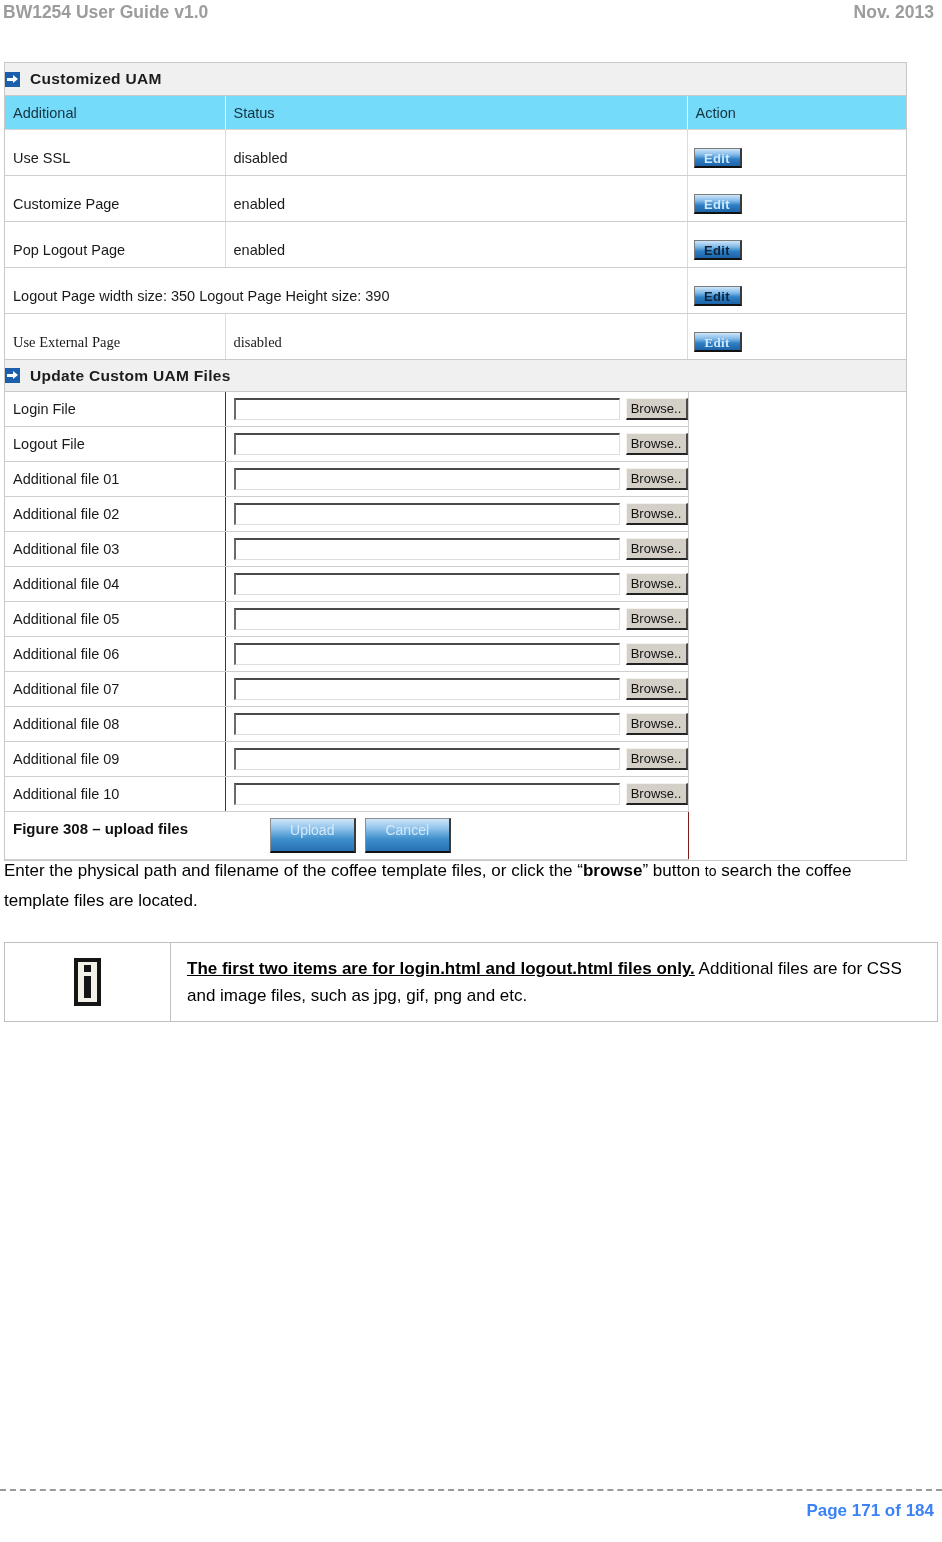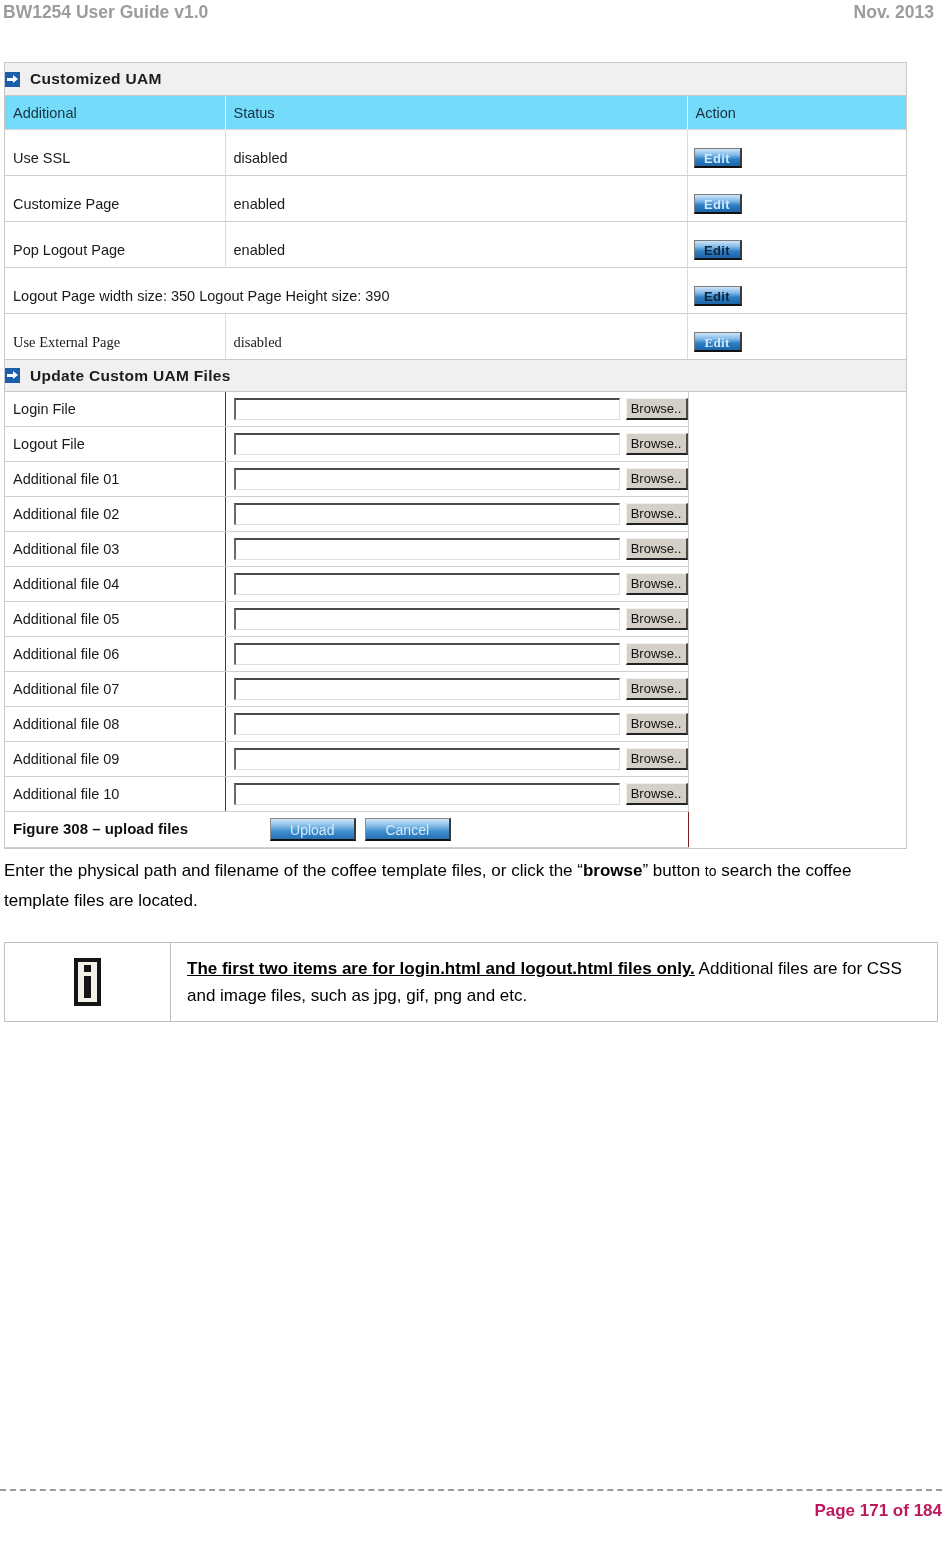--- a/index.html
+++ b/index.html
@@ -230,21 +230,21 @@
     background: #ffffff;
   }
   .submit-inner {
     display: flex;
     justify-content: center;
     gap: 9px;
     padding-left: 20px;
   }
   .btn-blue {
     width: 86px;
-    height: 23px;
+    height: 35px;
     line-height: 22px;
     text-align: center;
     font-size: 14px;
     color: #d4e9fa;
     background: linear-gradient(to bottom, #cfe6f8 0%, #8ec2ea 30%, #3f8fcd 62%, #2670b4 100%);
     border: 1px solid #8d8d8d;
     border-bottom: 2px solid #111111;
     border-right: 2px solid #3a3a3a;
     box-sizing: border-box;
   }
@@ -337,25 +337,25 @@
   
   .footer-rule {
     position: absolute;
     left: 0px;
     top: 1489px;
     width: 942px;
     border-top: 2px dashed #9a9a9a;
   }
   .footer-page {
     position: absolute;
-    right: 0;
+    right: 8px;
     top: 1501px;
     font-size: 17px;
     font-weight: bold;
-    color: #be185d;
+    color: #3b82f6;
   }
 </style>
 </head>
 <body>
 
 <div class="page-header">
   <div class="hdr-left">BW1254 User Guide v1.0</div>
   <div class="hdr-right">Nov.  2013</div>
 </div>
 

